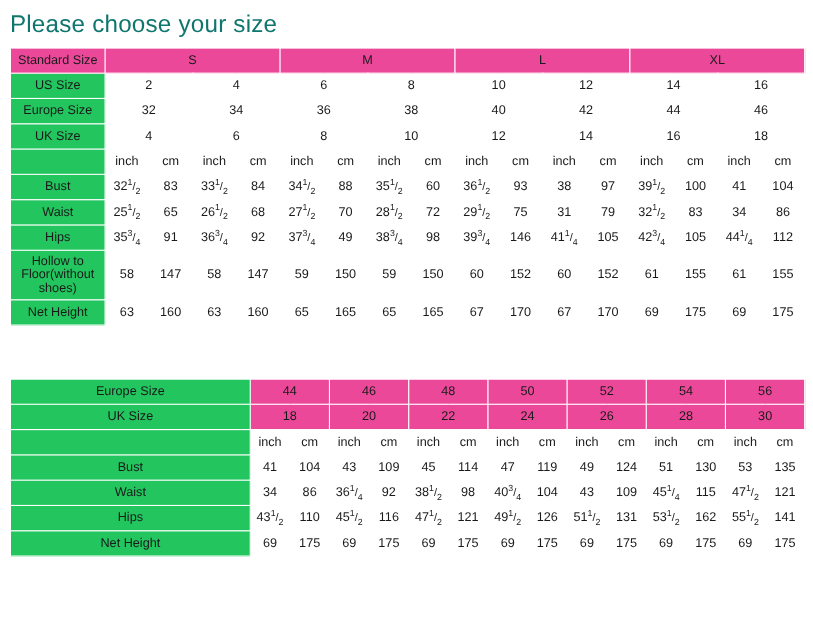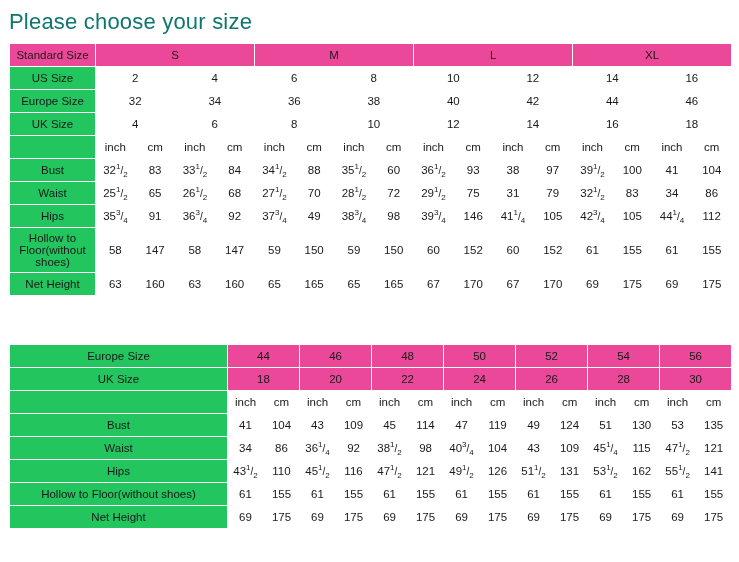--- a/index.html
+++ b/index.html
@@ -311,37 +311,20 @@
         <td class="white" colspan="1">49<span class="frac"><span class="n">1</span><span class="s">/</span><span class="d">2</span></span></td>
         <td class="white" colspan="1">126</td>
         <td class="white" colspan="1">51<span class="frac"><span class="n">1</span><span class="s">/</span><span class="d">2</span></span></td>
         <td class="white" colspan="1">131</td>
         <td class="white" colspan="1">53<span class="frac"><span class="n">1</span><span class="s">/</span><span class="d">2</span></span></td>
         <td class="white" colspan="1">162</td>
         <td class="white" colspan="1">55<span class="frac"><span class="n">1</span><span class="s">/</span><span class="d">2</span></span></td>
         <td class="white" colspan="1">141</td>
       </tr>
       <tr>
-        <td class="lab" colspan="1">Hollow to Floor(without shoes)</td>
-        <td class="white" colspan="1">61</td>
-        <td class="white" colspan="1">155</td>
-        <td class="white" colspan="1">61</td>
-        <td class="white" colspan="1">155</td>
-        <td class="white" colspan="1">61</td>
-        <td class="white" colspan="1">155</td>
-        <td class="white" colspan="1">61</td>
-        <td class="white" colspan="1">155</td>
-        <td class="white" colspan="1">61</td>
-        <td class="white" colspan="1">155</td>
-        <td class="white" colspan="1">61</td>
-        <td class="white" colspan="1">155</td>
-        <td class="white" colspan="1">61</td>
-        <td class="white" colspan="1">155</td>
-      </tr>
-      <tr>
         <td class="lab" colspan="1">Net Height</td>
         <td class="white" colspan="1">69</td>
         <td class="white" colspan="1">175</td>
         <td class="white" colspan="1">69</td>
         <td class="white" colspan="1">175</td>
         <td class="white" colspan="1">69</td>
         <td class="white" colspan="1">175</td>
         <td class="white" colspan="1">69</td>
         <td class="white" colspan="1">175</td>
         <td class="white" colspan="1">69</td>

